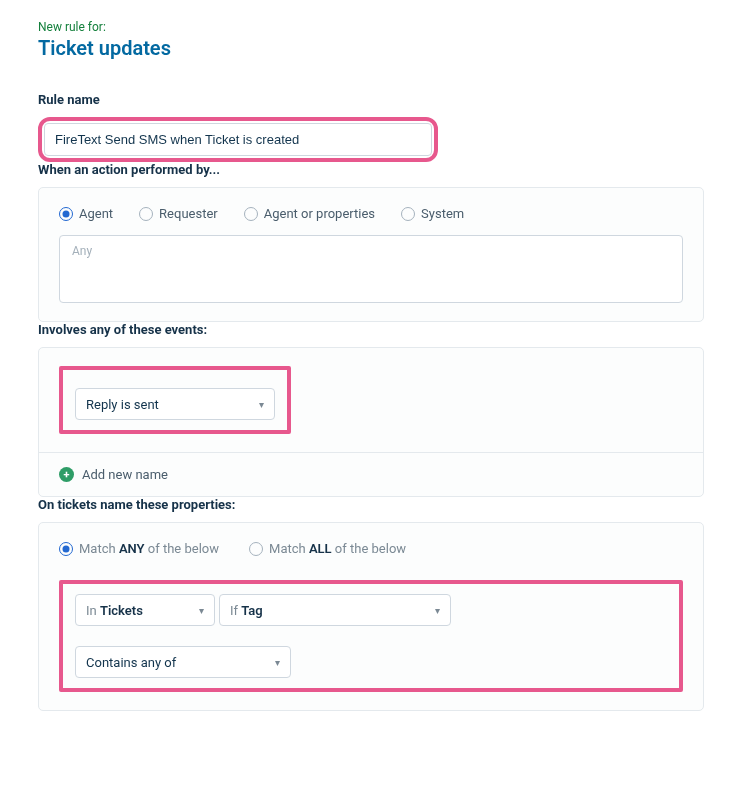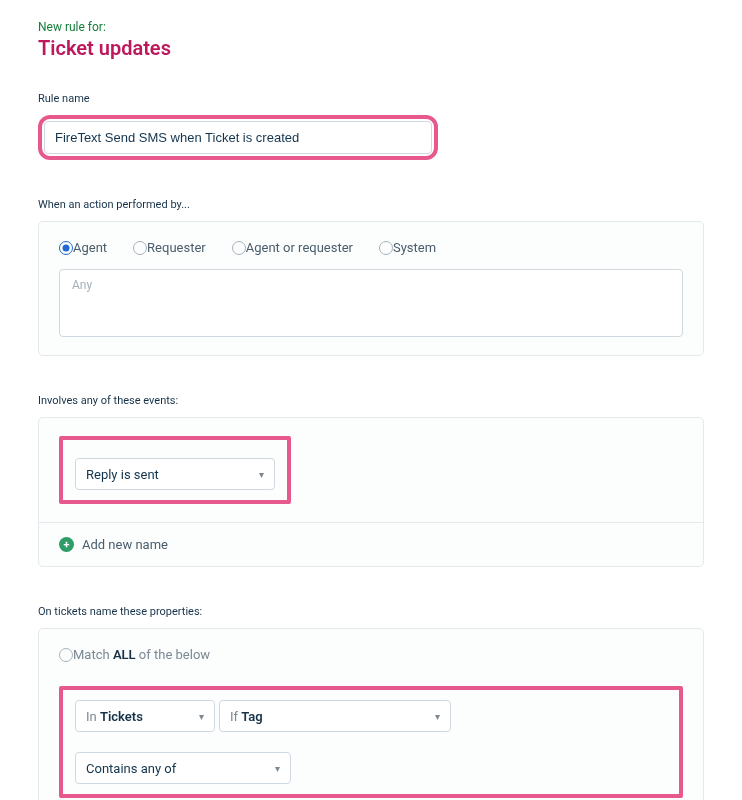--- a/index.html
+++ b/index.html
@@ -12,26 +12,26 @@
       font-size: 13px;
     }
     .subheader {
       color: #15803d;
       font-size: 12px;
       margin-bottom: 2px;
     }
     h1 {
       font-size: 20px;
       font-weight: 600;
-      color: #be185d;
+      color: #0369a1;
       margin-bottom: 32px;
     }
     .section-label {
-      font-size: 11px;
-      font-weight: 400;
+      font-size: 13px;
+      font-weight: 700;
       color: #163249;
       margin-bottom: 10px;
     }
     .highlight-box {
       border: 4px solid #e7588d;
       padding: 2px;
       border-radius: 12px;
       display: inline-block;
     }
     .text-input {
@@ -52,20 +52,21 @@
     .radio-row {
       display: flex;
       align-items: center;
       gap: 26px;
       font-size: 13px;
       color: #4a5d6c;
     }
     .radio-item {
       display: flex;
       align-items: center;
+      gap: 6px;
       cursor: pointer;
     }
     .radio-input {
       appearance: none;
       width: 14px;
       height: 14px;
       border: 1.5px solid #a5b2bd;
       border-radius: 50%;
       display: inline-block;
       position: relative;
@@ -143,21 +144,21 @@
       font-size: 13px;
       color: #4a5d6c;
       padding-bottom: 6px;
     }
     .conditions-box {
       margin-top: 12px;
       display: flex;
       gap: 4px;
       flex-wrap: wrap;
     }
-    .gap-lg { margin-top: 38px; }
+    .gap-lg { }
     .panel-nopad { padding: 0; }
     .panel-inner-top { padding: 18px 20px 18px 20px; }
     .panel-inner { padding: 12px 20px 18px 20px; }
     .highlight-inner {
       border: 4px solid #e7588d;
       padding: 10px 12px;
       border-radius: 2px;
     }
     .w140 { width: 140px; }
     .w210 { width: 232px; }
@@ -187,21 +188,21 @@
     <label class="radio-item">
       <span class="radio-input checked"></span>
       <span>Agent</span>
     </label>
     <label class="radio-item">
       <span class="radio-input"></span>
       <span>Requester</span>
     </label>
     <label class="radio-item">
       <span class="radio-input"></span>
-      <span>Agent or requester</span>
+      <span>Agent or properties</span>
     </label>
     <label class="radio-item">
       <span class="radio-input"></span>
       <span>System</span>
     </label>
   </div>
   <div class="textarea-box">
     <span>Any</span>
   </div>
 </div>
@@ -221,20 +222,26 @@
     <span class="plus-icon">+</span>
     <span>Add new name</span>
   </div>
 </div>
 
 
 <div class="gap-lg section-label">On tickets name these properties:</div>
 <div class="panel panel-nopad">
   <div class="panel-inner-top">
     <div class="match-row">
+      <label class="radio-item">
+        <span class="radio-input checked"></span>
+        <span>
+          <span class="prefix">Match </span><b>ANY</b><span class="prefix"> of the below</span>
+        </span>
+      </label>
       <label class="radio-item">
         <span class="radio-input"></span>
         <span>
           <span class="prefix">Match </span><b>ALL</b><span class="prefix"> of the below</span>
         </span>
       </label>
     </div>
   </div>
   <div class="panel-inner" style="padding-top:0;">
     <div class="highlight-inner">

